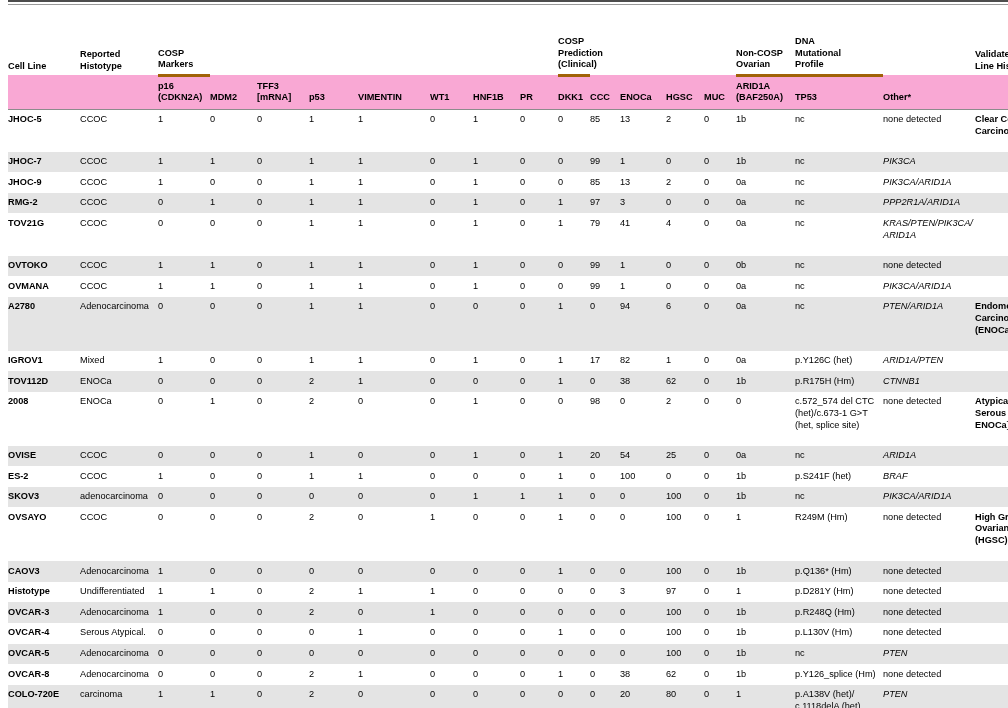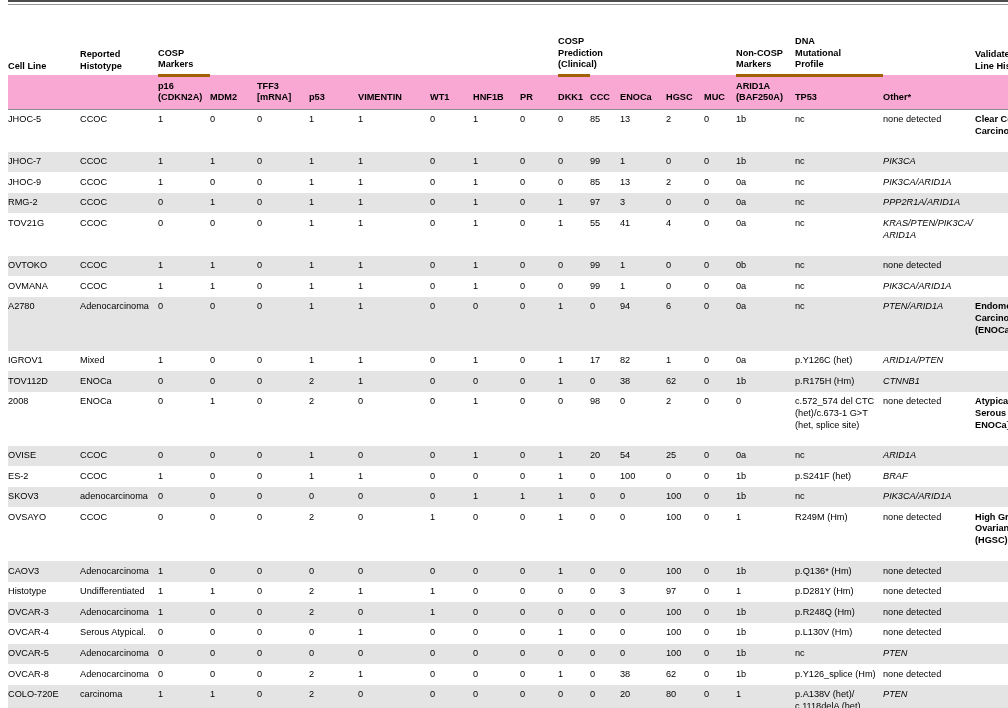--- a/index.html
+++ b/index.html
@@ -67,21 +67,21 @@
   
   tr.datarow td {
     vertical-align: top;
     font-size: 9.2px;
     line-height: 11.6px;
     padding: 4.5px 4px 4.5px 0;
   }
   tr.shaded td { background: #e4e4e4; }
   tr.plain  td { background: #ffffff; }
 
-  td.cellline { font-weight: normal; padding-left: 2px; margin-top: 10px; }
+  td.cellline { font-weight: bold; padding-left: 2px; margin-top: 10px; }
   td.italic   { font-style: italic; }
   td.valhisto { font-weight: bold; line-height: 12.4px; }
 
   .num { }
 
   .spacer-row td { padding: 0; height: 10px; }
 </style>
 </head>
 <body>
 
@@ -121,21 +121,21 @@
         <td style="white-space:pre-line">Cell Line</td>
         <td style="white-space:pre-line">Reported
 Histotype</td>
         <td class="grp-underline" colspan="1" style="white-space:pre-line">COSP
 Markers</td>
         <td colspan="7"></td>
         <td class="grp-underline" colspan="1" style="white-space:pre-line">COSP Prediction
 (Clinical)</td>
         <td colspan="4"></td>
         <td class="grp-underline" style="white-space:pre-line">Non-COSP
-Markers</td>
+Ovarian</td>
         <td class="grp-underline" style="white-space:pre-line">DNA
 Mutational
 Profile</td>
         <td></td>
         <td style="white-space:pre-line">Validated Cell
 Line HistoType</td>
       </tr>
 
       <tr class="subhdr">
         <td></td>
@@ -253,21 +253,21 @@
           <td>CCOC</td>
           <td class="num">0</td>
           <td class="num">0</td>
           <td class="num">0</td>
           <td class="num">1</td>
           <td class="num">1</td>
           <td class="num">0</td>
           <td class="num">1</td>
           <td class="num">0</td>
           <td class="num">1</td>
-          <td class="num">55</td>
+          <td class="num">79</td>
           <td class="num">41</td>
           <td class="num">4</td>
           <td class="num">0</td>
           <td class="num">0a</td>
           <td>nc</td>
           <td class="italic">KRAS/PTEN/PIK3CA/ ARID1A</td>
           <td class="valhisto"></td>
         </tr>
         <tr class="spacer-row plain">
           <td colspan="19"></td>

